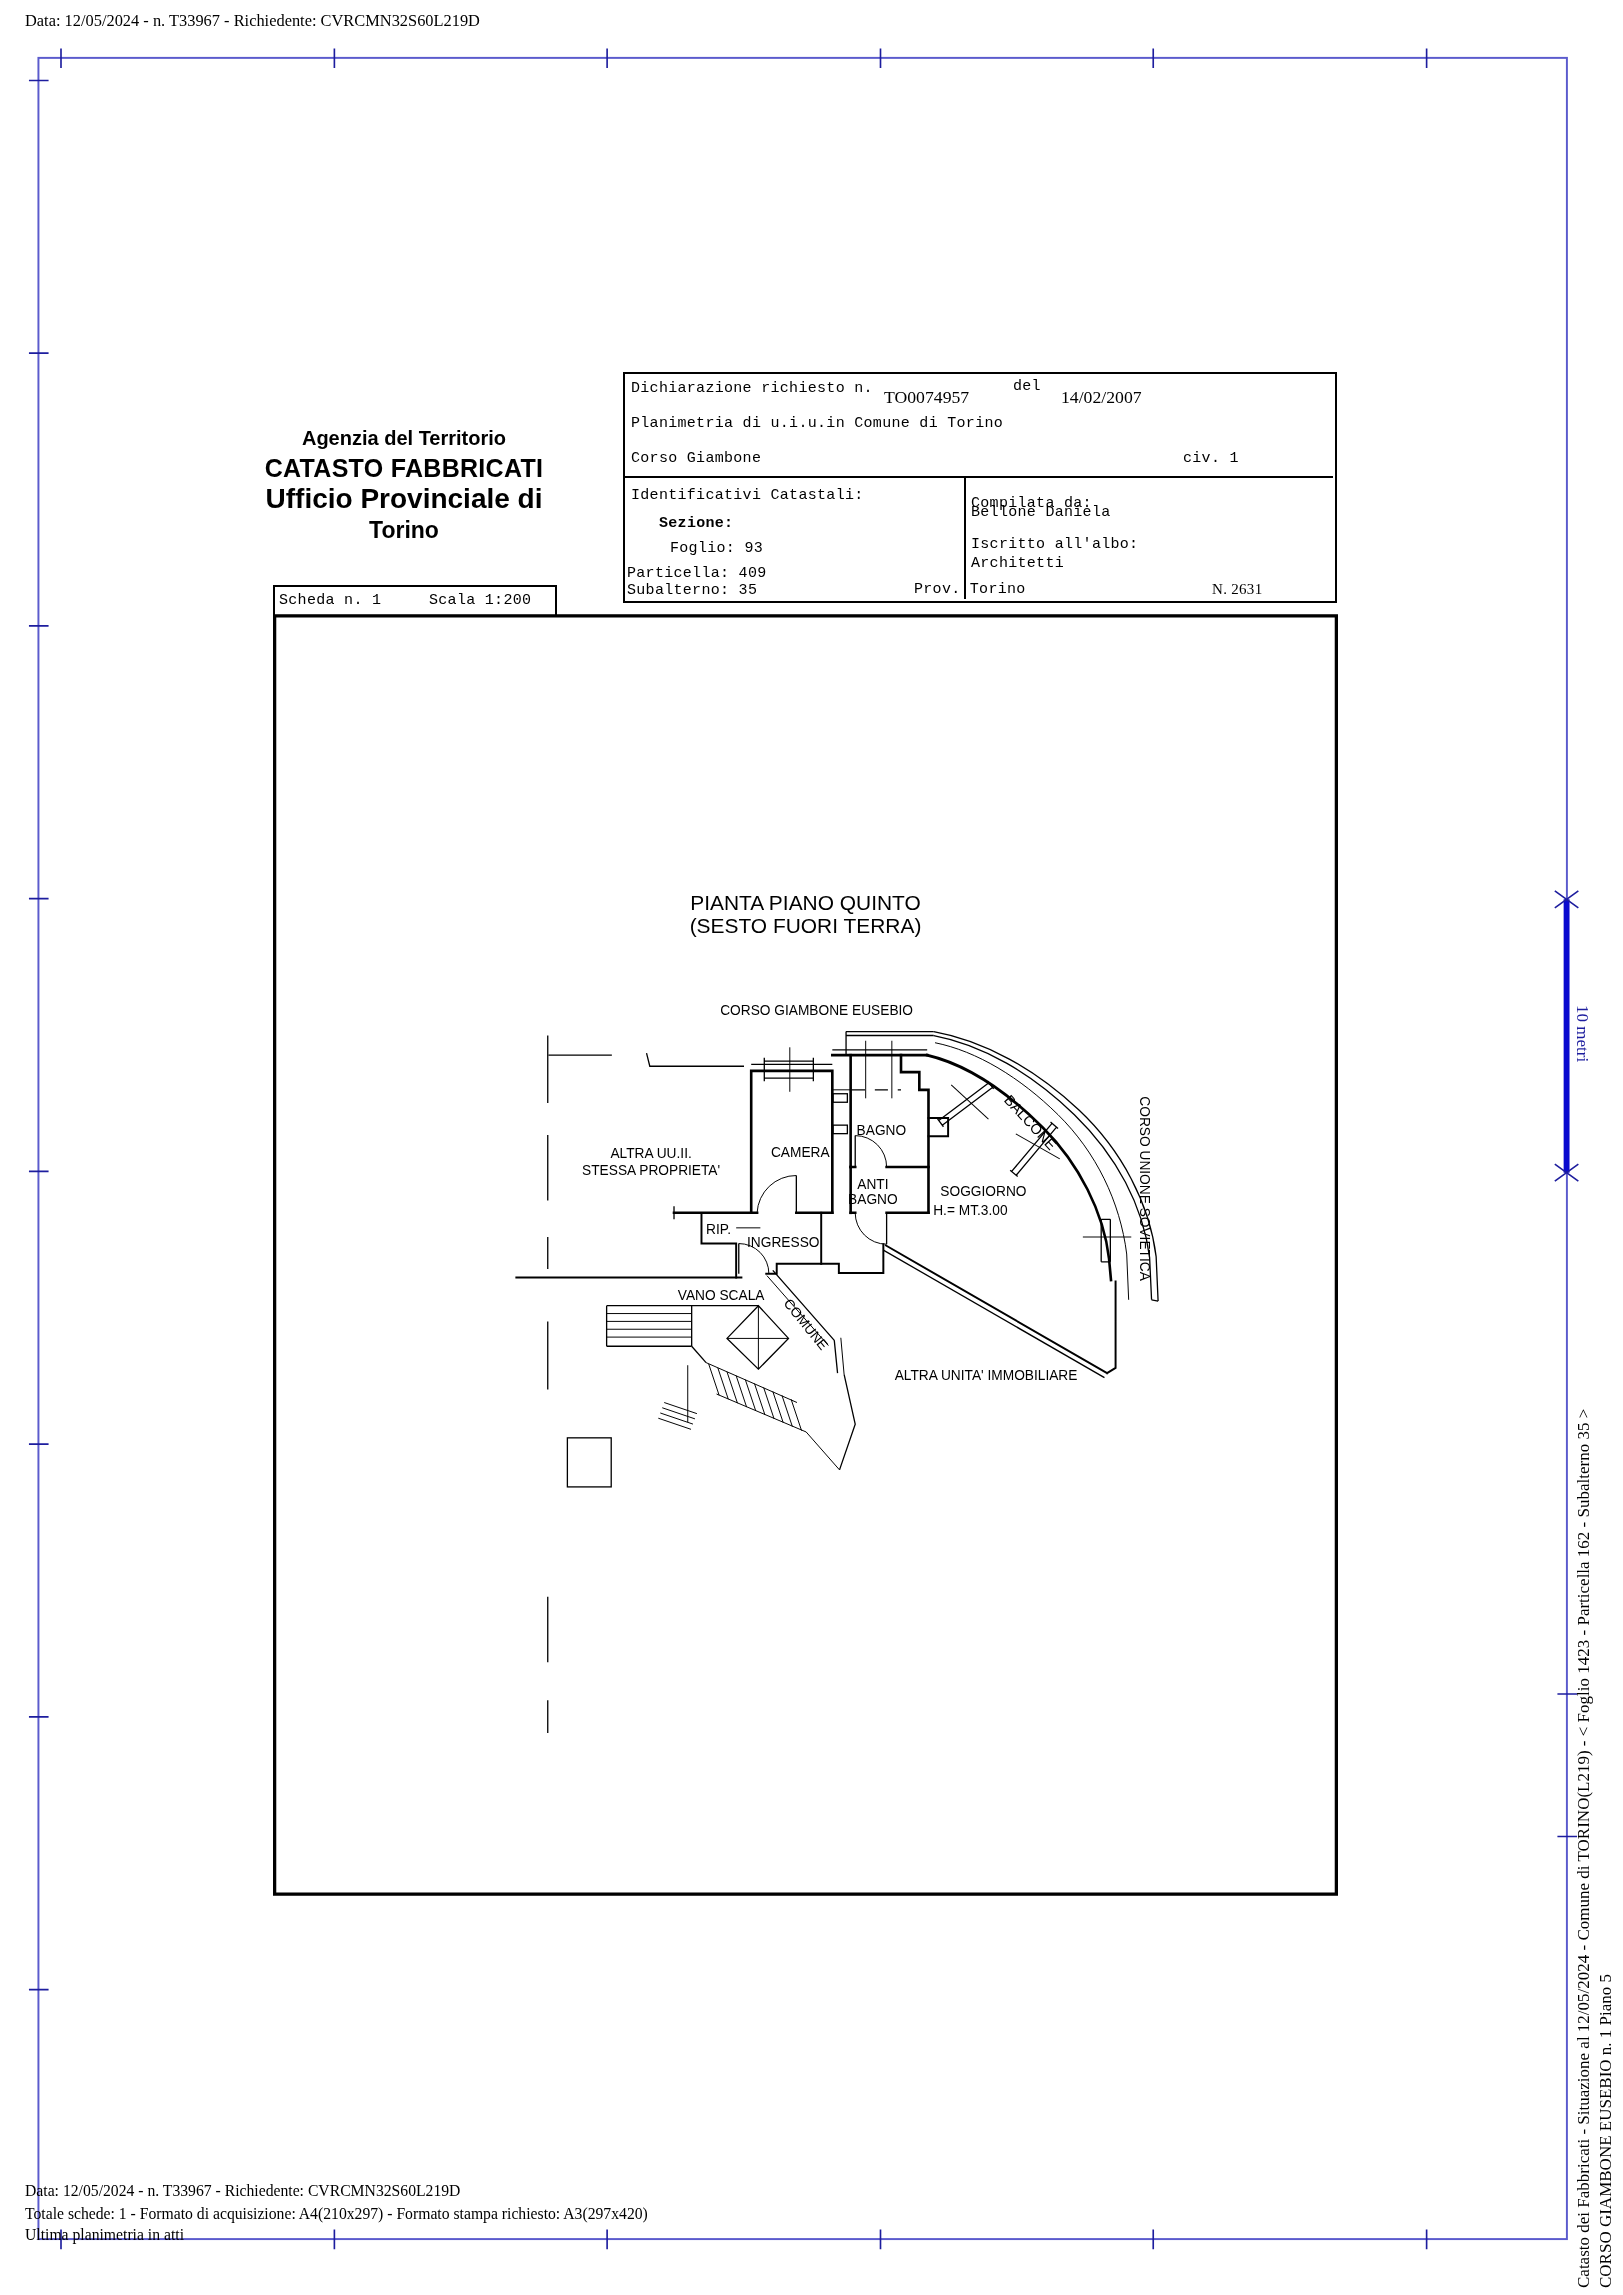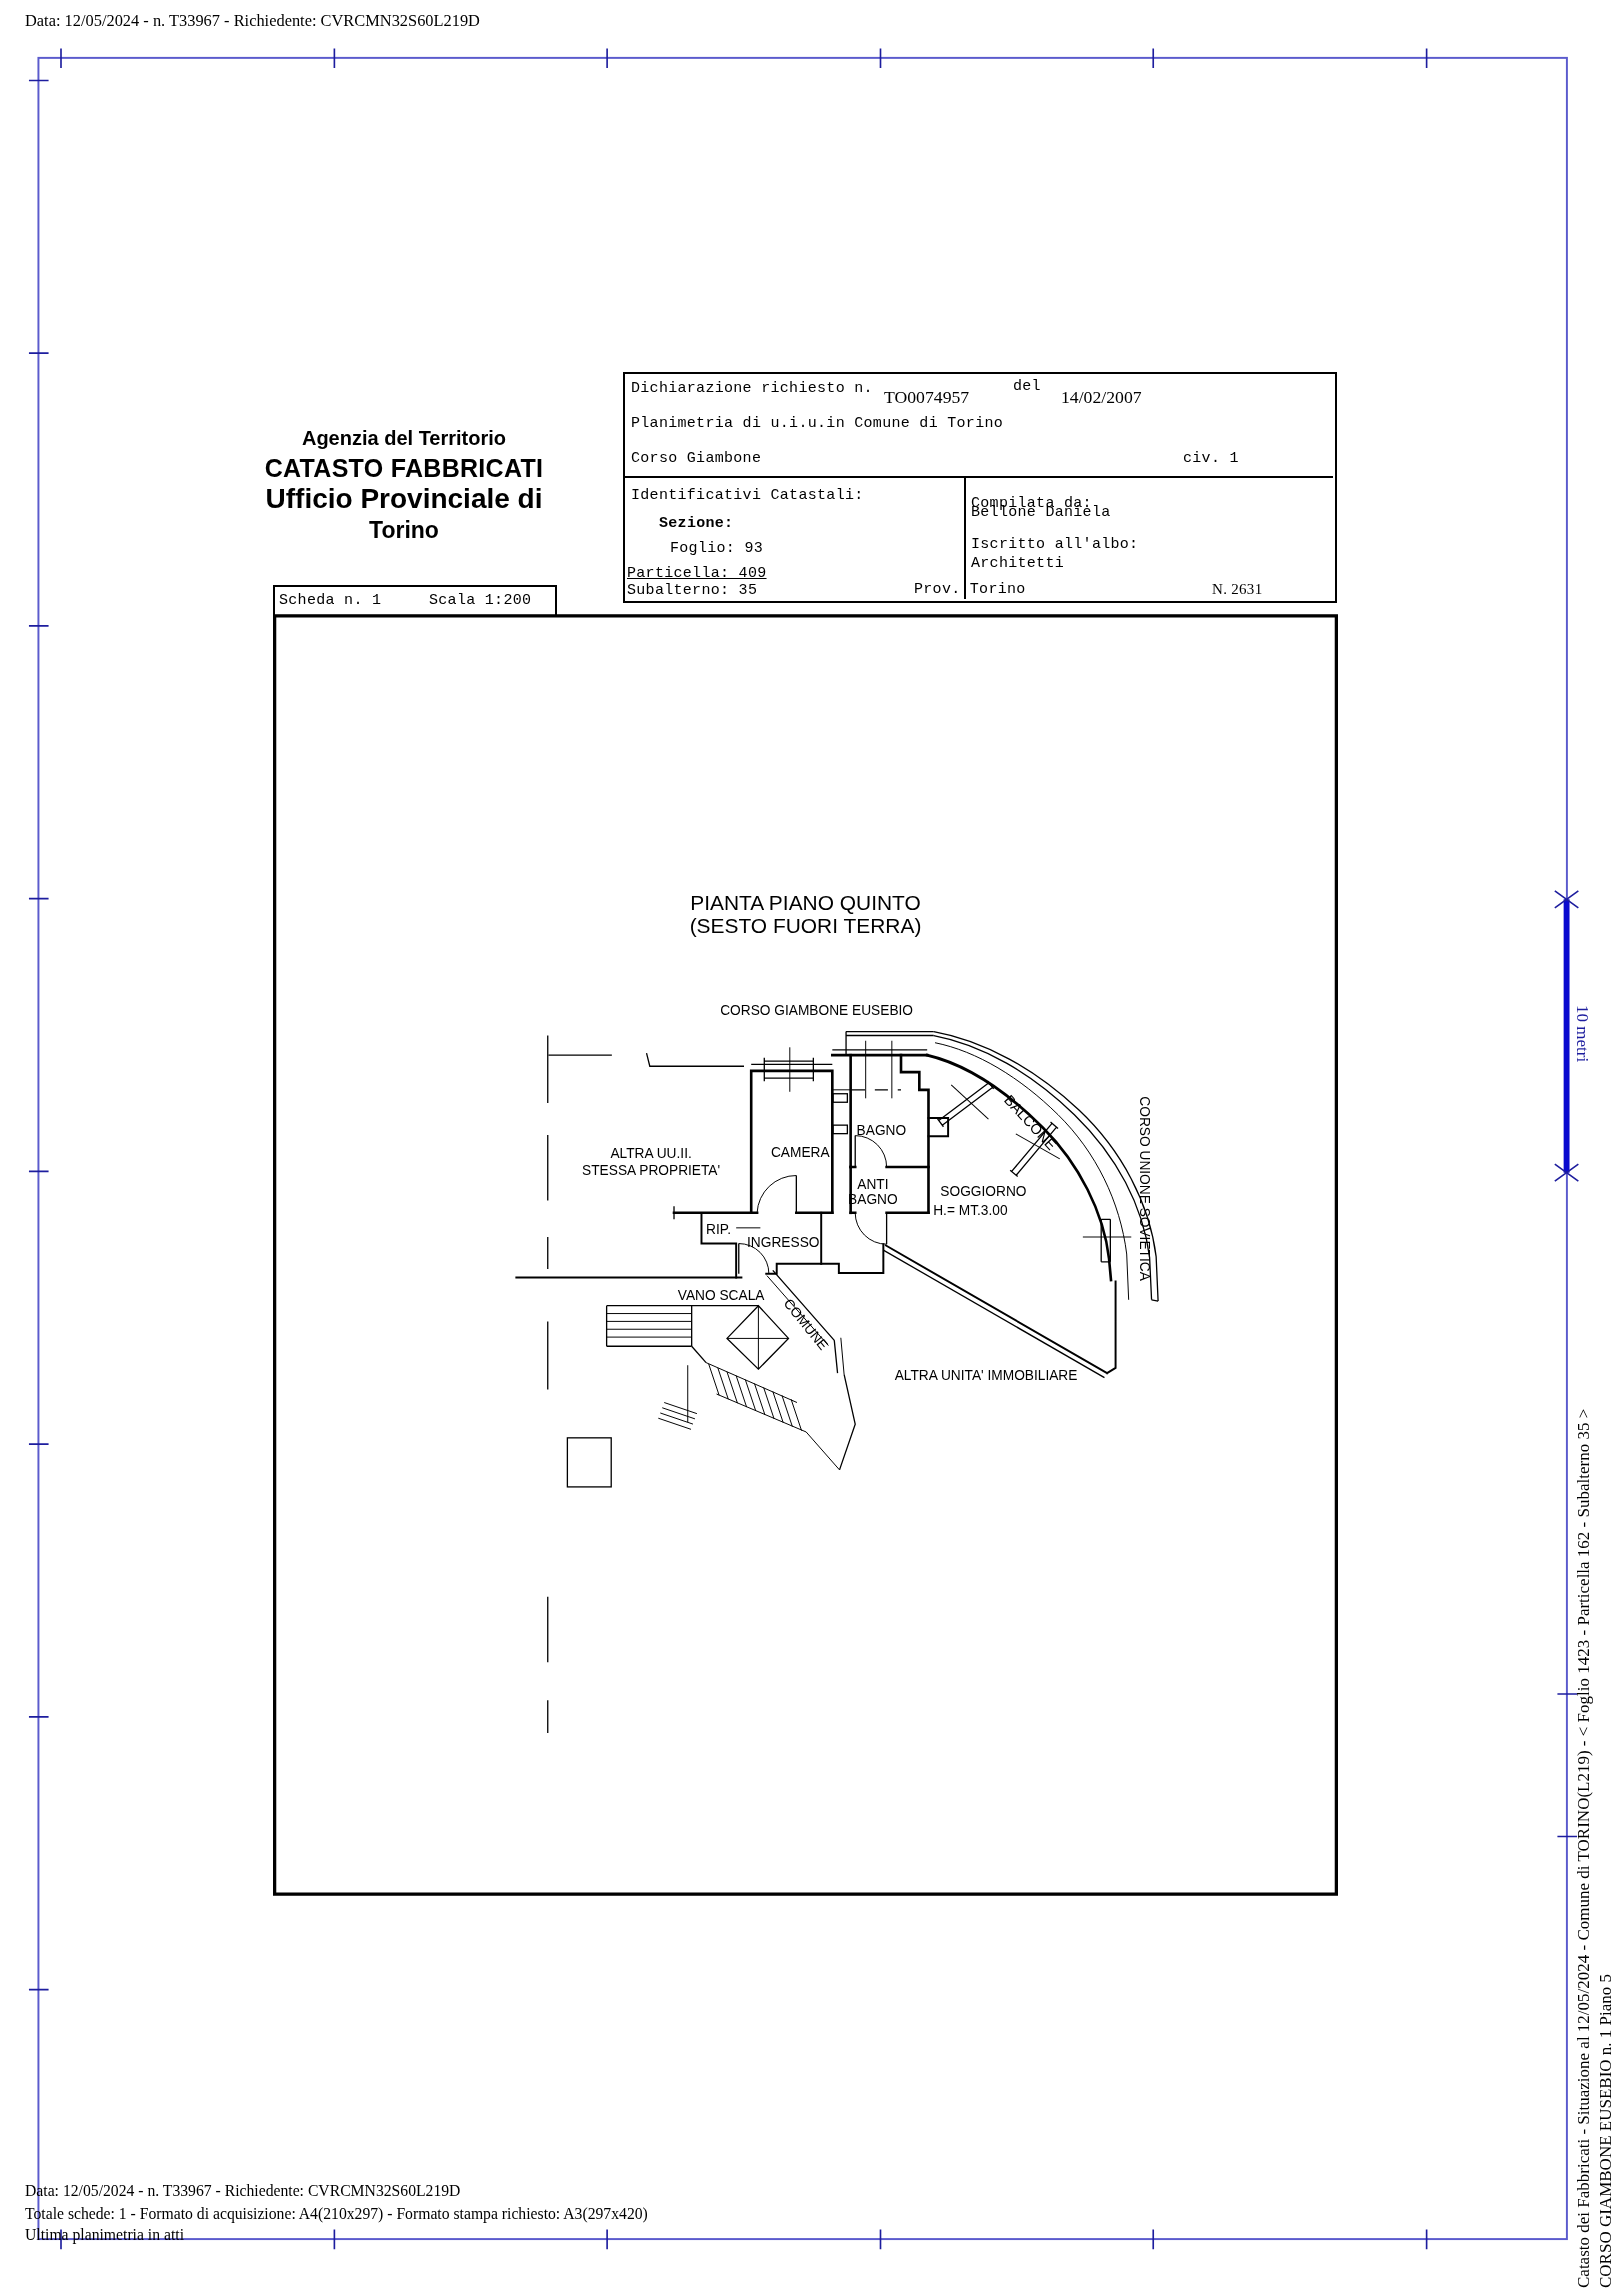--- a/index.html
+++ b/index.html
@@ -66,21 +66,21 @@
   <div class="abs serif serifbig" style="left:884px;top:387px;">TO0074957</div>
   <div class="abs mono monotxt" style="left:1013px;top:378px;">del</div>
   <div class="abs serif serifbig" style="left:1061px;top:387px;">14/02/2007</div>
   <div class="abs mono monotxt" style="left:631px;top:415px;">Planimetria di u.i.u.in Comune di Torino</div>
   <div class="abs mono monotxt" style="left:631px;top:450px;">Corso Giambone</div>
   <div class="abs mono monotxt" style="left:1183px;top:450px;">civ. 1</div>
 
   <div class="abs mono monotxt" style="left:631px;top:487px;">Identificativi Catastali:</div>
   <div class="abs mono monotxt" style="left:659px;top:515px;font-weight:bold;">Sezione:</div>
   <div class="abs mono monotxt" style="left:670px;top:540px;">Foglio: 93</div>
-  <div class="abs mono monotxt" style="left:627px;top:565px;text-decoration:underline;">Particella: 409</div>
+  <div class="abs mono monotxt" style="left:627px;top:565px;">Particella: 409</div>
   <div class="abs mono monotxt" style="left:627px;top:582px;">Subalterno: 35</div>
 
   <div class="abs mono monotxt" style="left:971px;top:485px;margin-top:10px;">Compilata da:</div>
   <div class="abs mono monotxt" style="left:971px;top:504px;">Bellone Daniela</div>
   <div class="abs mono monotxt" style="left:971px;top:536px;">Iscritto all'albo:</div>
   <div class="abs mono monotxt" style="left:971px;top:555px;">Architetti</div>
   <div class="abs mono monotxt" style="left:914px;top:581px;">Prov. Torino</div>
   <div class="abs mono monotxt" style="left:1212px;top:581px;font-family:Liberation Serif, serif;">N. 2631</div>
 
   <div class="box" style="left:273px;top:585px;width:280px;height:28px;border-width:2.6px;"></div>

